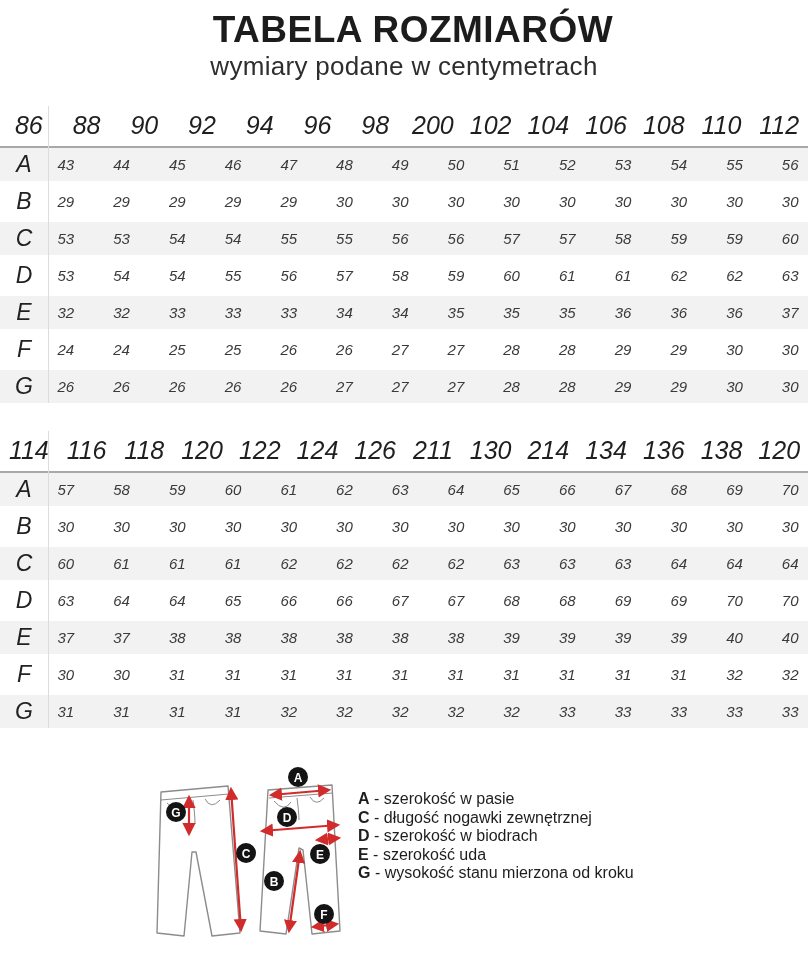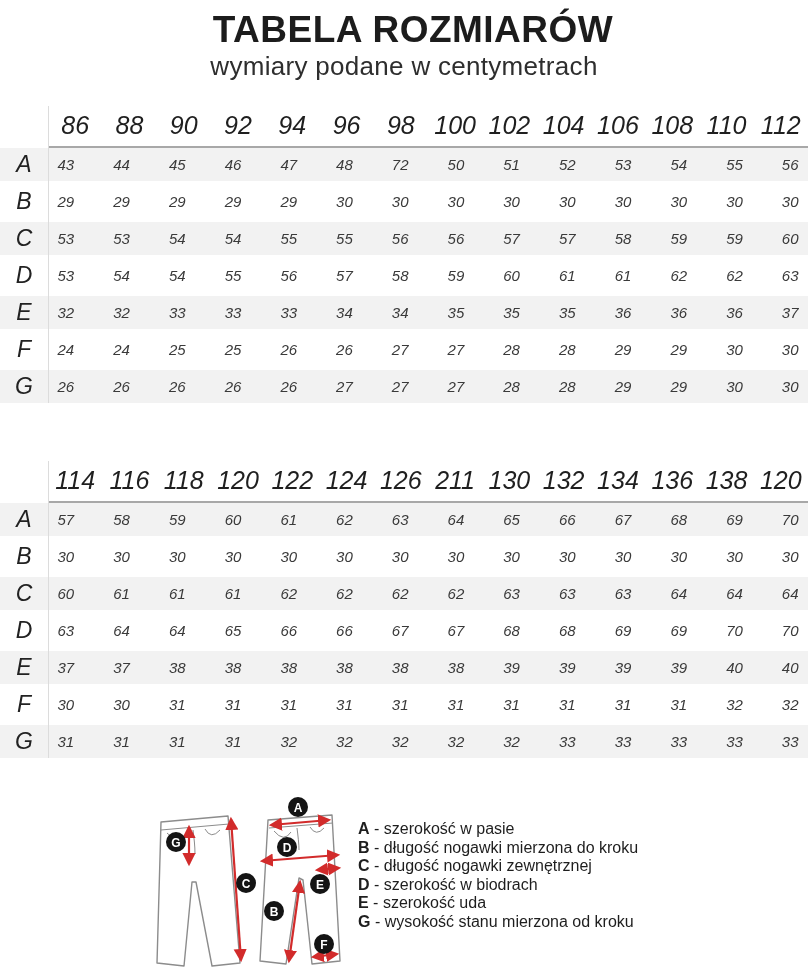--- a/index.html
+++ b/index.html
@@ -5,24 +5,24 @@
   html,body{margin:0;padding:0;background:#ffffff;}
   body{width:808px;height:971px;overflow:hidden;font-family:"Liberation Sans",sans-serif;}
   .page{width:808px;height:971px;position:relative;}
 
   .title{margin:10px 0 0;text-align:center;font-size:37px;line-height:1.1;
          font-weight:bold;color:#1c1c1c;letter-spacing:.5px;padding-left:18px;}
   .subtitle{margin-top:2px;text-align:center;font-size:26px;line-height:1.05;
             color:#2e2e2e;letter-spacing:.3px;}
 
   .size-table{position:relative;margin-top:26px;}
-  .size-table.second{margin-top:58px;}
+  .size-table.second{margin-top:28px;}
   .v-divider{position:absolute;left:48px;top:0;bottom:0;width:1px;background:#dcdcdc;}
 
-  .t-head{display:flex;height:42px;}
+  .t-head{display:flex;height:42px;flex-direction:column;}
   .t-label-spacer{width:48px;}
   .t-head-cells{flex:1;display:flex;border-bottom:2px solid #a8a8a8;}
   .t-hcell{flex:1;display:flex;align-items:center;justify-content:center;
            font-size:25px;font-style:italic;color:#1f1f1f;}
 
   .t-row{display:flex;height:33px;margin-bottom:4px;}
   .t-row.stripe{background:#f2f2f2;}
   .t-label{width:48px;display:flex;align-items:center;justify-content:center;
            font-size:23px;font-style:italic;color:#222;}
   .t-cells{flex:1;display:flex;gap:20px;}
@@ -54,40 +54,40 @@
     <div class="t-head">
       <div class="t-label-spacer"></div>
       <div class="t-head-cells">
           <div class="t-hcell">86</div>
           <div class="t-hcell">88</div>
           <div class="t-hcell">90</div>
           <div class="t-hcell">92</div>
           <div class="t-hcell">94</div>
           <div class="t-hcell">96</div>
           <div class="t-hcell">98</div>
-          <div class="t-hcell">100</div>
+          <div class="t-hcell">200</div>
           <div class="t-hcell">102</div>
           <div class="t-hcell">104</div>
           <div class="t-hcell">106</div>
           <div class="t-hcell">108</div>
           <div class="t-hcell">110</div>
           <div class="t-hcell">112</div>
         </div>
     </div>
     <div class="t-body">
         <div class="t-row stripe">
           <div class="t-label">A</div>
           <div class="t-cells">
             <div class="t-cell">43</div>
             <div class="t-cell">44</div>
             <div class="t-cell">45</div>
             <div class="t-cell">46</div>
             <div class="t-cell">47</div>
             <div class="t-cell">48</div>
-            <div class="t-cell">72</div>
+            <div class="t-cell">49</div>
             <div class="t-cell">50</div>
             <div class="t-cell">51</div>
             <div class="t-cell">52</div>
             <div class="t-cell">53</div>
             <div class="t-cell">54</div>
             <div class="t-cell">55</div>
             <div class="t-cell">56</div>
           </div>
         </div>
         <div class="t-row">
@@ -214,21 +214,21 @@
       <div class="t-head-cells">
           <div class="t-hcell">114</div>
           <div class="t-hcell">116</div>
           <div class="t-hcell">118</div>
           <div class="t-hcell">120</div>
           <div class="t-hcell">122</div>
           <div class="t-hcell">124</div>
           <div class="t-hcell">126</div>
           <div class="t-hcell">211</div>
           <div class="t-hcell">130</div>
-          <div class="t-hcell">132</div>
+          <div class="t-hcell">214</div>
           <div class="t-hcell">134</div>
           <div class="t-hcell">136</div>
           <div class="t-hcell">138</div>
           <div class="t-hcell">120</div>
         </div>
     </div>
     <div class="t-body">
         <div class="t-row stripe">
           <div class="t-label">A</div>
           <div class="t-cells">
@@ -423,21 +423,20 @@
         <text class="badge-letter" x="134" y="129.5">B</text>
       </g>
       <g>
         <circle class="badge-circle" cx="184" cy="158" r="10"></circle>
         <text class="badge-letter" x="184" y="162.5">F</text>
       </g>
     </svg>
 
     <div class="legend">
         <div class="legend-line"><b>A</b><span> - szerokość w pasie</span></div>
-        <div class="legend-line"><b>B</b><span> - długość nogawki mierzona do kroku</span></div>
         <div class="legend-line"><b>C</b><span> - długość nogawki zewnętrznej</span></div>
         <div class="legend-line"><b>D</b><span> - szerokość w biodrach</span></div>
         <div class="legend-line"><b>E</b><span> - szerokość uda</span></div>
         <div class="legend-line"><b>G</b><span> - wysokość stanu mierzona od kroku</span></div>
       </div>
   </div>
 
 </div>
 
 </body></html>

